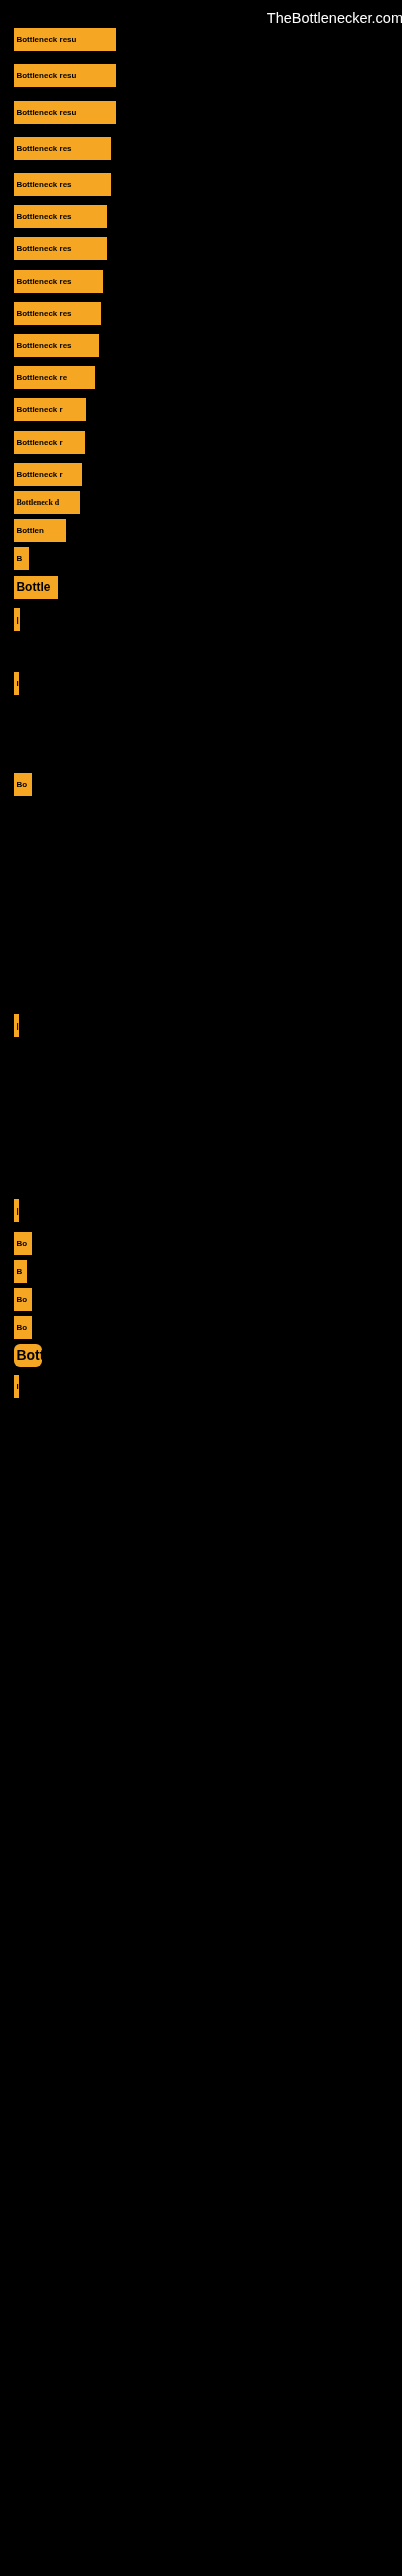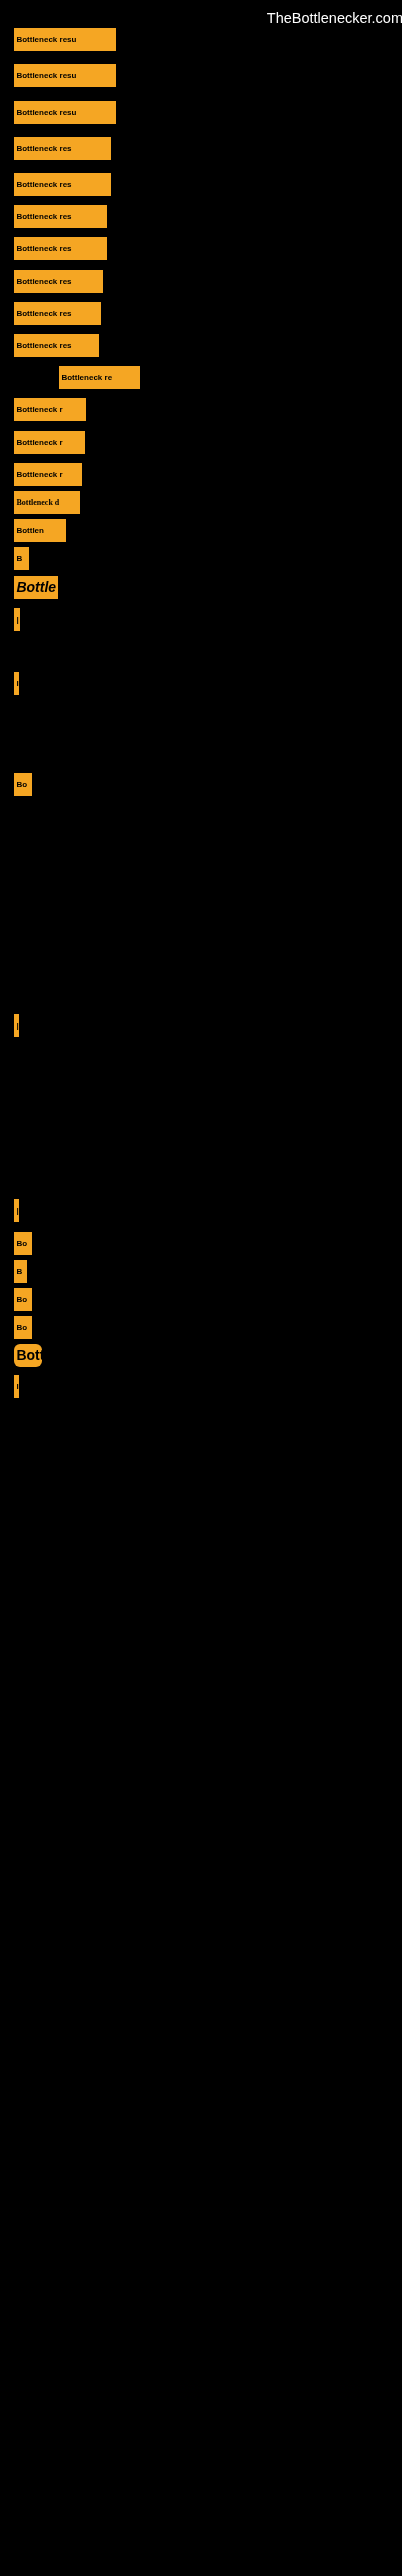--- a/index.html
+++ b/index.html
@@ -39,28 +39,28 @@
 <div style="position: absolute; top: 28px; left: 0px; height: 22.5px; width: 102px;"><div style="background-color: rgb(245, 166, 35); color: rgb(0, 0, 0); font-size: 8px; font-weight: bold; padding: 1.6px 2.4px; height: 22.5px; line-height: 19.3px; display: inline-block; white-space: nowrap; overflow: hidden; width: 102px;">Bottleneck resu</div></div>
     <div style="position: absolute; top: 64px; left: 0px; height: 22.5px; width: 102px;"><div style="background-color: rgb(245, 166, 35); color: rgb(0, 0, 0); font-size: 8px; font-weight: bold; padding: 1.6px 2.4px; height: 22.5px; line-height: 19.3px; display: inline-block; white-space: nowrap; overflow: hidden; width: 102px;">Bottleneck resu</div></div>
     <div style="position: absolute; top: 101px; left: 0px; height: 22.5px; width: 102px;"><div style="background-color: rgb(245, 166, 35); color: rgb(0, 0, 0); font-size: 8px; font-weight: bold; padding: 1.6px 2.4px; height: 22.5px; line-height: 19.3px; display: inline-block; white-space: nowrap; overflow: hidden; width: 102px;">Bottleneck resu</div></div>
     <div style="position: absolute; top: 137px; left: 0px; height: 22.5px; width: 97px;"><div style="background-color: rgb(245, 166, 35); color: rgb(0, 0, 0); font-size: 8px; font-weight: bold; padding: 1.6px 2.4px; height: 22.5px; line-height: 19.3px; display: inline-block; white-space: nowrap; overflow: hidden; width: 97px;">Bottleneck res</div></div>
     <div style="position: absolute; top: 173px; left: 0px; height: 22.5px; width: 97px;"><div style="background-color: rgb(245, 166, 35); color: rgb(0, 0, 0); font-size: 8px; font-weight: bold; padding: 1.6px 2.4px; height: 22.5px; line-height: 19.3px; display: inline-block; white-space: nowrap; overflow: hidden; width: 97px;">Bottleneck res</div></div>
     <div style="position: absolute; top: 205px; left: 0px; height: 22.5px; width: 93px;"><div style="background-color: rgb(245, 166, 35); color: rgb(0, 0, 0); font-size: 8px; font-weight: bold; padding: 1.6px 2.4px; height: 22.5px; line-height: 19.3px; display: inline-block; white-space: nowrap; overflow: hidden; width: 93px;">Bottleneck res</div></div>
     <div style="position: absolute; top: 237px; left: 0px; height: 22.5px; width: 93px;"><div style="background-color: rgb(245, 166, 35); color: rgb(0, 0, 0); font-size: 8px; font-weight: bold; padding: 1.6px 2.4px; height: 22.5px; line-height: 19.3px; display: inline-block; white-space: nowrap; overflow: hidden; width: 93px;">Bottleneck res</div></div>
     <div style="position: absolute; top: 270px; left: 0px; height: 22.5px; width: 89px;"><div style="background-color: rgb(245, 166, 35); color: rgb(0, 0, 0); font-size: 8px; font-weight: bold; padding: 1.6px 2.4px; height: 22.5px; line-height: 19.3px; display: inline-block; white-space: nowrap; overflow: hidden; width: 89px;">Bottleneck res</div></div>
     <div style="position: absolute; top: 302px; left: 0px; height: 22.5px; width: 87px;"><div style="background-color: rgb(245, 166, 35); color: rgb(0, 0, 0); font-size: 8px; font-weight: bold; padding: 1.6px 2.4px; height: 22.5px; line-height: 19.3px; display: inline-block; white-space: nowrap; overflow: hidden; width: 87px;">Bottleneck res</div></div>
     <div style="position: absolute; top: 334px; left: 0px; height: 22.5px; width: 85px;"><div style="background-color: rgb(245, 166, 35); color: rgb(0, 0, 0); font-size: 8px; font-weight: bold; padding: 1.6px 2.4px; height: 22.5px; line-height: 19.3px; display: inline-block; white-space: nowrap; overflow: hidden; width: 85px;">Bottleneck res</div></div>
-    <div style="position: absolute; top: 366px; left: 0px; height: 22.5px; width: 81px; margin-left: 45px;"><div style="background-color: rgb(245, 166, 35); color: rgb(0, 0, 0); font-size: 8px; font-weight: bold; padding: 1.6px 2.4px; height: 22.5px; line-height: 19.3px; display: inline-block; white-space: nowrap; overflow: hidden; width: 81px;">Bottleneck re</div></div>
+    <div style="position: absolute; top: 366px; left: 0px; height: 22.5px; width: 81px;"><div style="background-color: rgb(245, 166, 35); color: rgb(0, 0, 0); font-size: 8px; font-weight: bold; padding: 1.6px 2.4px; height: 22.5px; line-height: 19.3px; display: inline-block; white-space: nowrap; overflow: hidden; width: 81px;">Bottleneck re</div></div>
     <div style="position: absolute; top: 398px; left: 0px; height: 22.5px; width: 72px;"><div style="background-color: rgb(245, 166, 35); color: rgb(0, 0, 0); font-size: 8px; font-weight: bold; padding: 1.6px 2.4px; height: 22.5px; line-height: 19.3px; display: inline-block; white-space: nowrap; overflow: hidden; width: 72px;">Bottleneck r</div></div>
     <div style="position: absolute; top: 431px; left: 0px; height: 22.5px; width: 71px;"><div style="background-color: rgb(245, 166, 35); color: rgb(0, 0, 0); font-size: 8px; font-weight: bold; padding: 1.6px 2.4px; height: 22.5px; line-height: 19.3px; display: inline-block; white-space: nowrap; overflow: hidden; width: 71px;">Bottleneck r</div></div>
     <div style="position: absolute; top: 463px; left: 0px; height: 22.5px; width: 68px;"><div style="background-color: rgb(245, 166, 35); color: rgb(0, 0, 0); font-size: 8px; font-weight: bold; padding: 1.6px 2.4px; height: 22.5px; line-height: 19.3px; display: inline-block; white-space: nowrap; overflow: hidden; width: 68px;">Bottleneck r</div></div>
     <div style="position: absolute; top: 491px; left: 0px; height: 22.5px; width: 66px; font-family: Liberation Serif, serif;"><div style="background-color: rgb(245, 166, 35); color: rgb(0, 0, 0); font-size: 8px; font-weight: bold; padding: 1.6px 2.4px; height: 22.5px; line-height: 19.3px; display: inline-block; white-space: nowrap; overflow: hidden; width: 66px;">Bottleneck d</div></div>
     <div style="position: absolute; top: 519px; left: 0px; height: 22.5px; width: 52px;"><div style="background-color: rgb(245, 166, 35); color: rgb(0, 0, 0); font-size: 8px; font-weight: bold; padding: 1.6px 2.4px; height: 22.5px; line-height: 19.3px; display: inline-block; white-space: nowrap; overflow: hidden; width: 52px;">Bottlen</div></div>
     <div style="position: absolute; top: 547px; left: 0px; height: 22.5px; width: 14.5px;"><div style="background-color: rgb(245, 166, 35); color: rgb(0, 0, 0); font-size: 8px; font-weight: bold; padding: 1.6px 2.4px; height: 22.5px; line-height: 19.3px; display: inline-block; white-space: nowrap; overflow: hidden; width: 14.5px;">B</div></div>
-    <div style="position: absolute; top: 576px; left: 0px; height: 22.5px; width: 44px;"><div style="background-color: rgb(245, 166, 35); color: rgb(0, 0, 0); font-size: 14px; font-weight: bold; padding: 1.6px 2.4px; height: 22.5px; line-height: 19.3px; display: inline-block; white-space: nowrap; overflow: hidden; width: 44px; font-style: italic;">Bottle</div></div>
+    <div style="position: absolute; top: 576px; left: 0px; height: 22.5px; width: 44px;"><div style="background-color: rgb(245, 166, 35); color: rgb(0, 0, 0); font-size: 12px; font-weight: bold; padding: 1.6px 2.4px; height: 22.5px; line-height: 19.3px; display: inline-block; white-space: nowrap; overflow: hidden; width: 44px;">Bottle</div></div>
     <div style="position: absolute; top: 608px; left: 0px; height: 22.5px; width: 6.4px;"><div style="background-color: rgb(245, 166, 35); color: rgb(0, 0, 0); font-size: 8px; font-weight: bold; padding: 1.6px 2.4px; height: 22.5px; line-height: 19.3px; display: inline-block; white-space: nowrap; overflow: hidden; width: 6.4px;">|</div></div>
     <div style="position: absolute; top: 672px; left: 0px; height: 22.5px; width: 4px;"><div style="background-color: rgb(245, 166, 35); color: rgb(0, 0, 0); font-size: 8px; font-weight: bold; padding: 1.6px 2.4px; height: 22.5px; line-height: 19.3px; display: inline-block; white-space: nowrap; overflow: hidden; width: 4px;">I</div></div>
     <div style="position: absolute; top: 773px; left: 0px; height: 22.5px; width: 17.7px;"><div style="background-color: rgb(245, 166, 35); color: rgb(0, 0, 0); font-size: 8px; font-weight: bold; padding: 1.6px 2.4px; height: 22.5px; line-height: 19.3px; display: inline-block; white-space: nowrap; overflow: hidden; width: 17.7px;">Bo</div></div>
     <div style="position: absolute; top: 1014px; left: 0px; height: 22.5px; width: 4.8px;"><div style="background-color: rgb(245, 166, 35); color: rgb(0, 0, 0); font-size: 8px; font-weight: bold; padding: 1.6px 2.4px; height: 22.5px; line-height: 19.3px; display: inline-block; white-space: nowrap; overflow: hidden; width: 4.8px;">|</div></div>
     <div style="position: absolute; top: 1199px; left: 0px; height: 22.5px; width: 4.8px;"><div style="background-color: rgb(245, 166, 35); color: rgb(0, 0, 0); font-size: 8px; font-weight: bold; padding: 1.6px 2.4px; height: 22.5px; line-height: 19.3px; display: inline-block; white-space: nowrap; overflow: hidden; width: 4.8px;">|</div></div>
     <div style="position: absolute; top: 1232px; left: 0px; height: 22.5px; width: 17.7px;"><div style="background-color: rgb(245, 166, 35); color: rgb(0, 0, 0); font-size: 8px; font-weight: bold; padding: 1.6px 2.4px; height: 22.5px; line-height: 19.3px; display: inline-block; white-space: nowrap; overflow: hidden; width: 17.7px;">Bo</div></div>
     <div style="position: absolute; top: 1260px; left: 0px; height: 22.5px; width: 13px;"><div style="background-color: rgb(245, 166, 35); color: rgb(0, 0, 0); font-size: 8px; font-weight: bold; padding: 1.6px 2.4px; height: 22.5px; line-height: 19.3px; display: inline-block; white-space: nowrap; overflow: hidden; width: 13px;">B</div></div>
     <div style="position: absolute; top: 1288px; left: 0px; height: 22.5px; width: 17.7px;"><div style="background-color: rgb(245, 166, 35); color: rgb(0, 0, 0); font-size: 8px; font-weight: bold; padding: 1.6px 2.4px; height: 22.5px; line-height: 19.3px; display: inline-block; white-space: nowrap; overflow: hidden; width: 17.7px;">Bo</div></div>
     <div style="position: absolute; top: 1316px; left: 0px; height: 22.5px; width: 17.7px;"><div style="background-color: rgb(245, 166, 35); color: rgb(0, 0, 0); font-size: 8px; font-weight: bold; padding: 1.6px 2.4px; height: 22.5px; line-height: 19.3px; display: inline-block; white-space: nowrap; overflow: hidden; width: 17.7px;">Bo</div></div>
     <div style="position: absolute; top: 1344px; left: 0px; height: 22.5px; width: 28px;"><div style="background-color: rgb(245, 166, 35); color: rgb(0, 0, 0); font-size: 14px; font-weight: bold; padding: 1.6px 2.4px; height: 22.5px; line-height: 19.3px; display: inline-block; white-space: nowrap; overflow: hidden; width: 28px; border-radius: 6px;">Bott</div></div>

